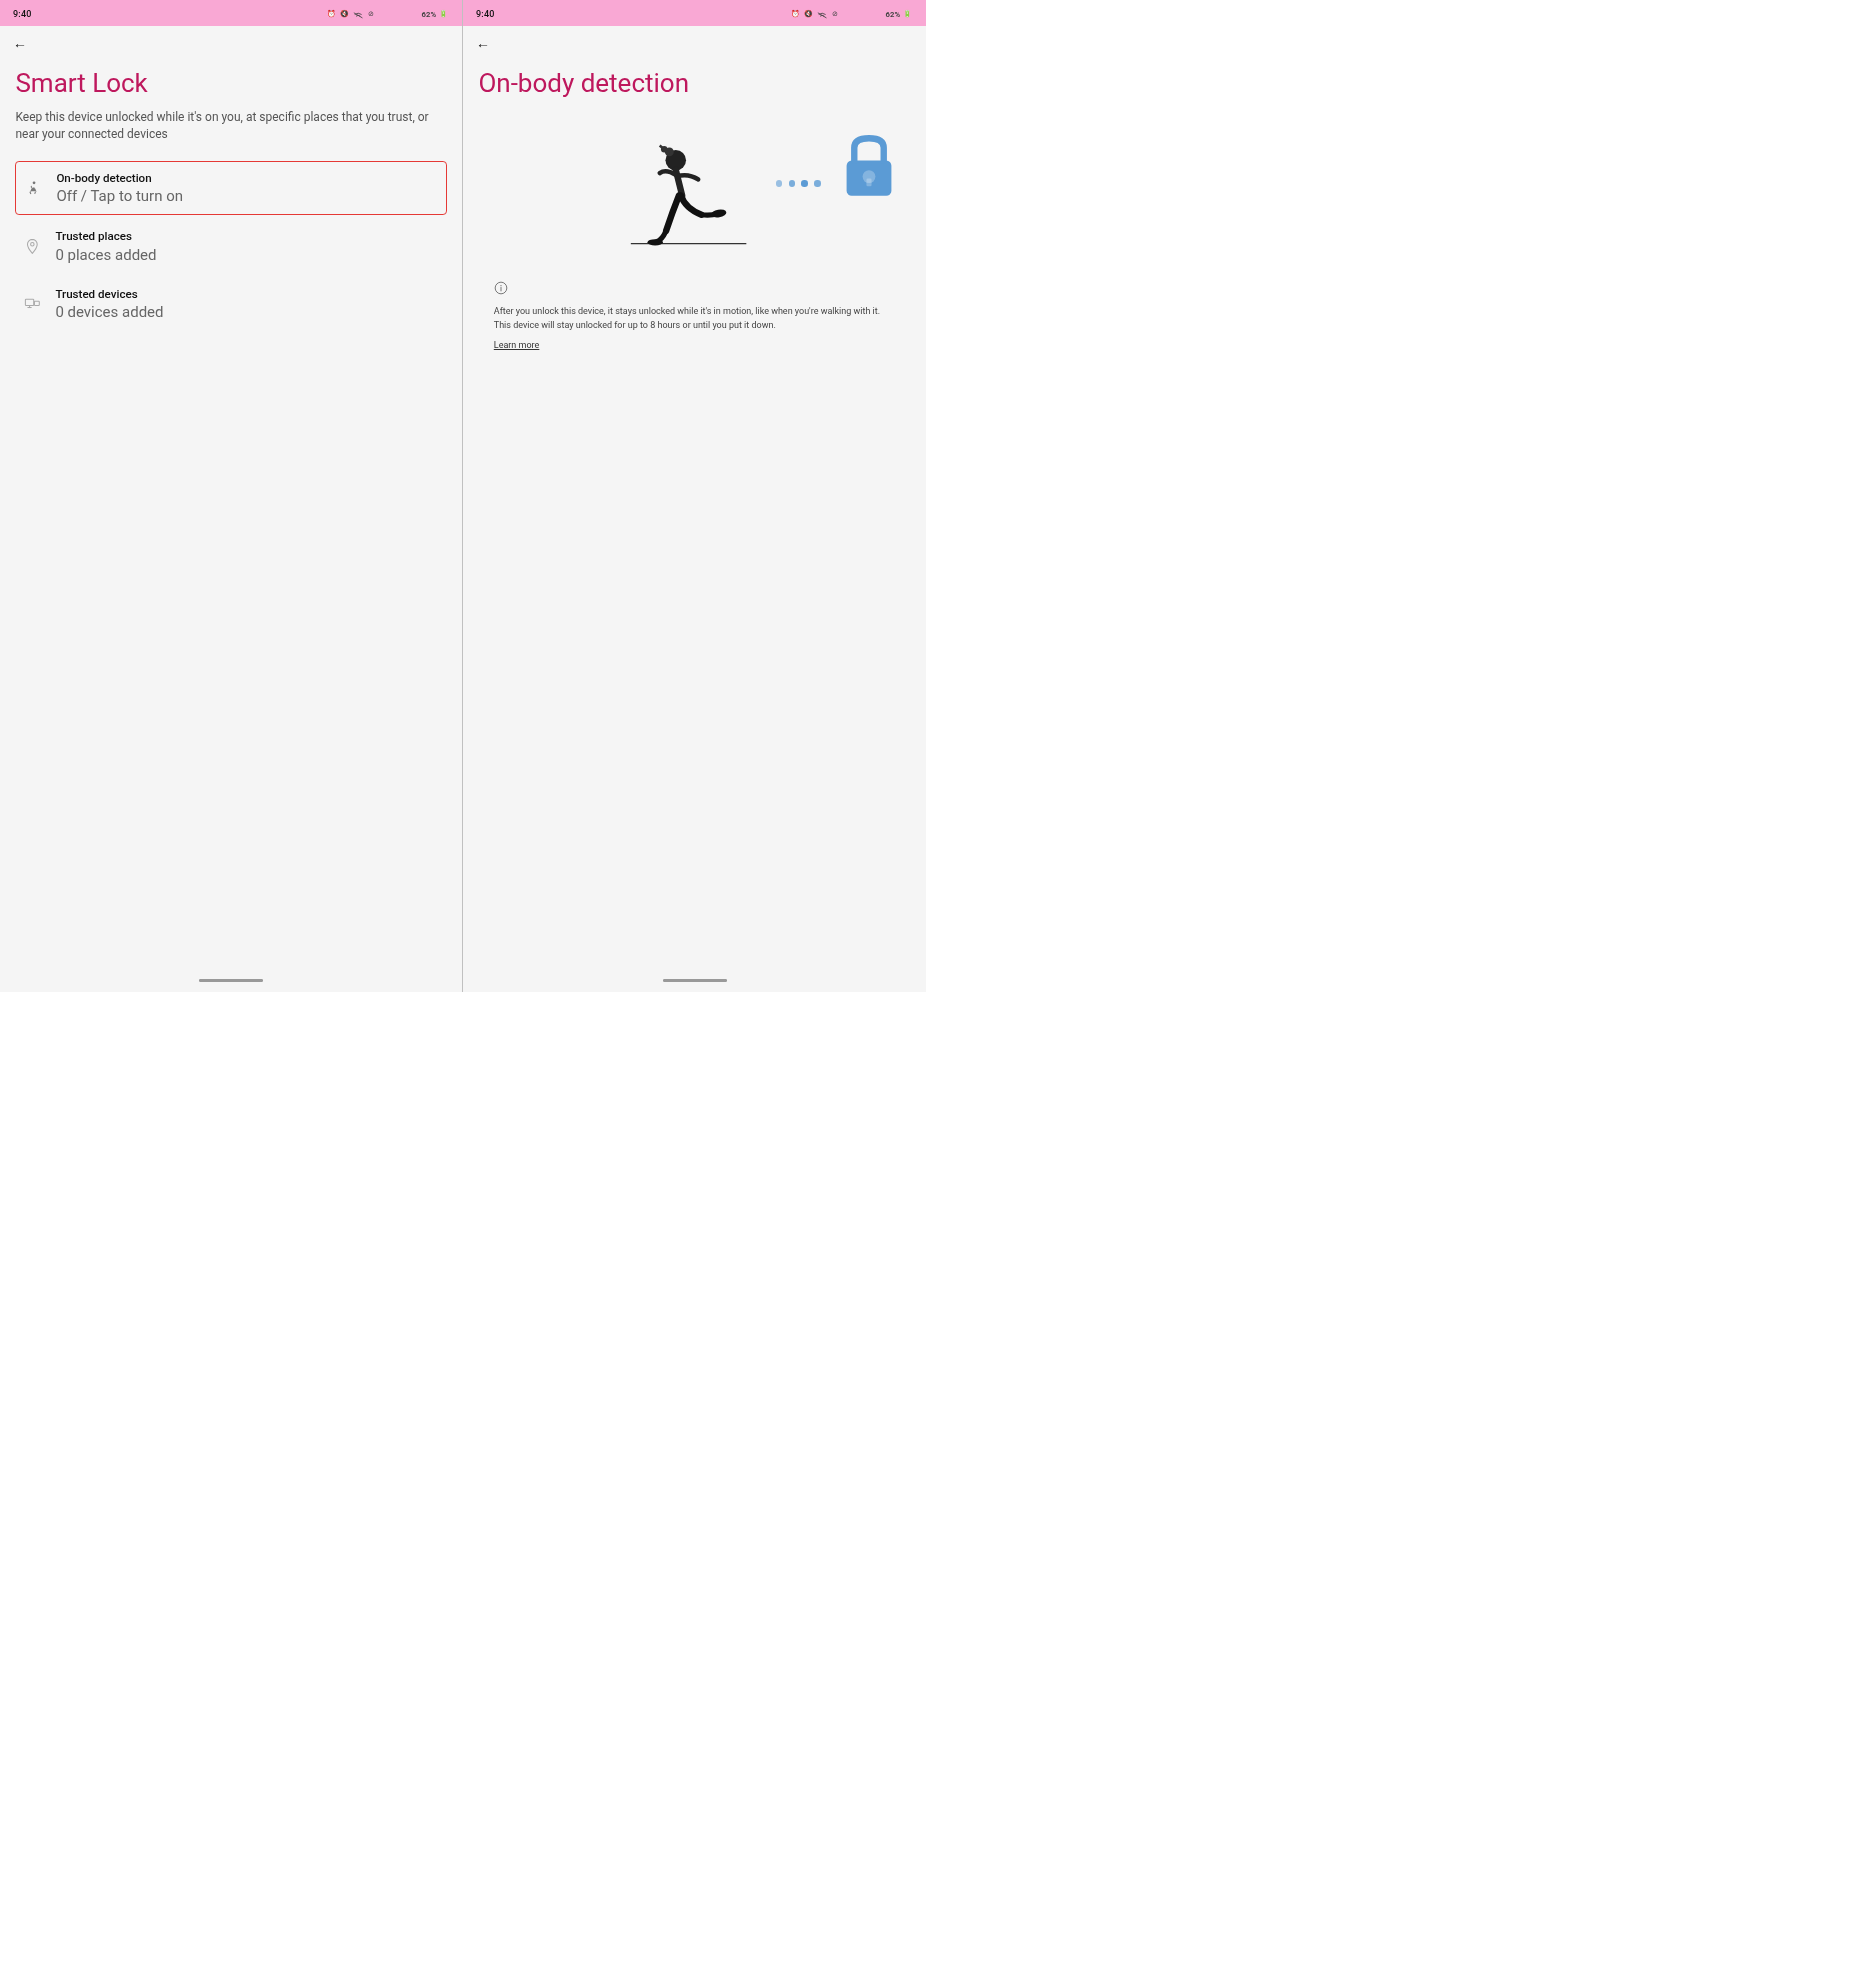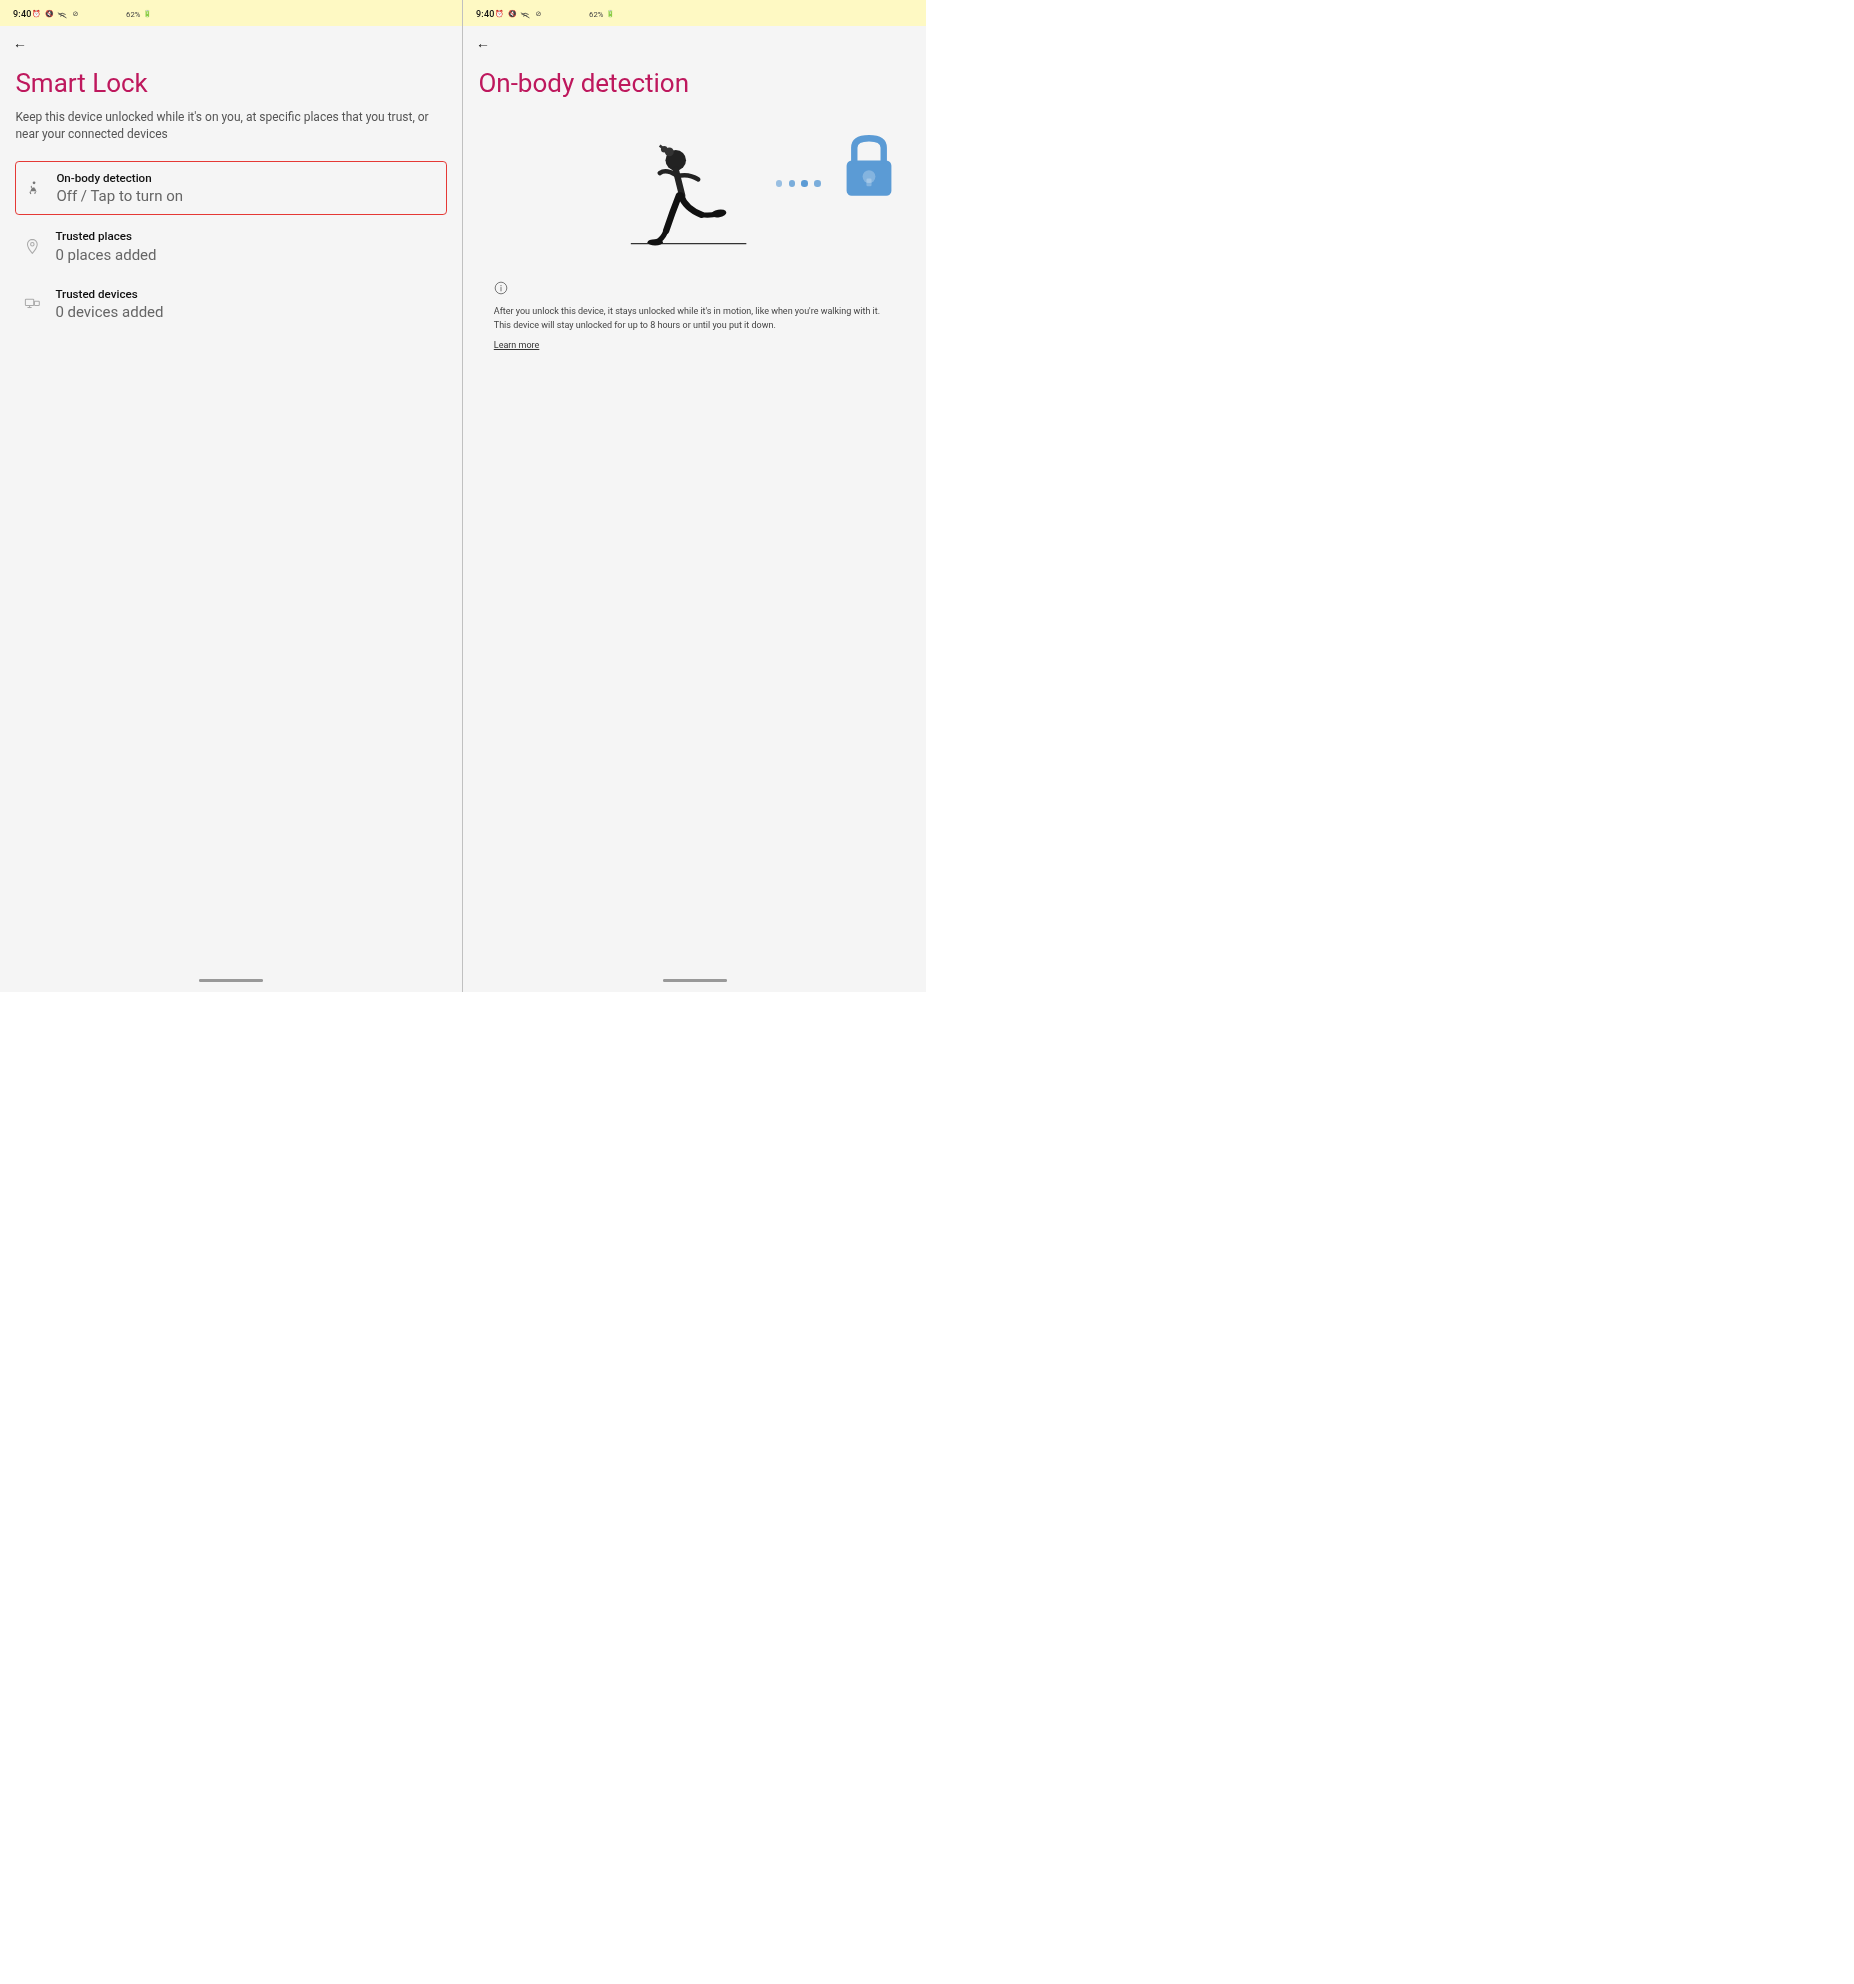--- a/index.html
+++ b/index.html
@@ -22,25 +22,25 @@
     }
     .screen-left {
       border-right: 0.6px solid #c0c0c0;
       background: #f5f5f5;
     }
     .screen-right {
       background: #f5f5f5;
     }
     .status-bar {
       display: flex;
-      justify-content: flex-start;
+      justify-content: space-between;
       align-items: center;
       padding: 5.1px 13px 2.6px 13px;
       height: 26px;
-      background: #fef9c3;
+      background: #f9a8d4;
     }
     .status-time {
       font-size: 9px;
       font-weight: 500;
       color: #111;
       letter-spacing: 0.2px;
     }
     .status-icons {
       display: flex;
       align-items: center;
@@ -51,21 +51,21 @@
     .status-icon {
       width: 10.3px;
       height: 10.3px;
       display: inline-flex;
       align-items: center;
       justify-content: center;
       font-size: 7px;
     }
     .battery-text {
       font-size: 7.7px;
-      font-weight: 400;
+      font-weight: 700;
       padding-left: 43px;
     }
     .back-button {
       padding: 6.4px 13px;
       margin-top: 2.6px;
       cursor: pointer;
       display: inline-flex;
       align-items: center;
     }
     .back-arrow {

